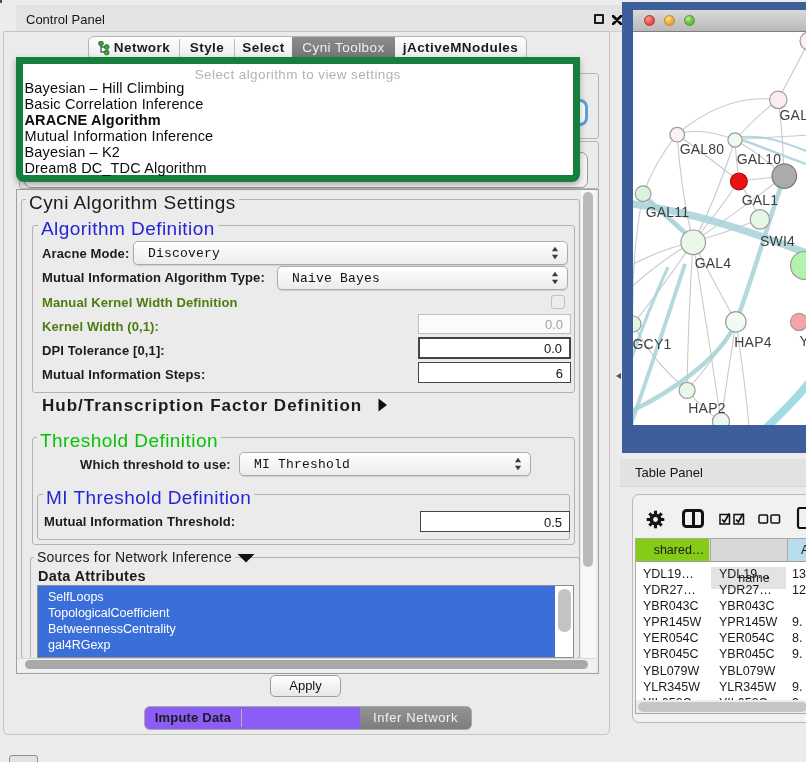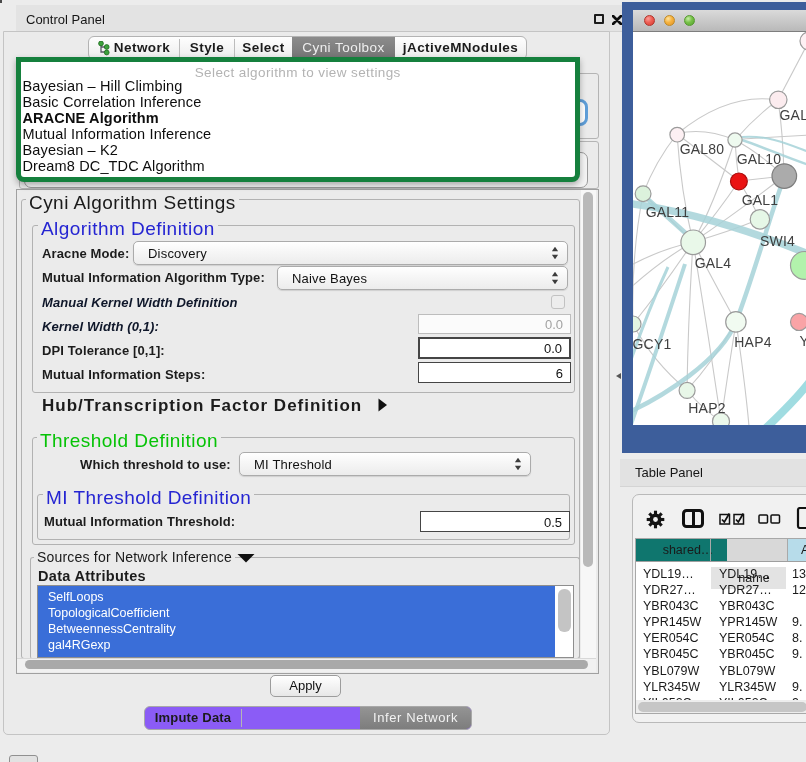--- a/index.html
+++ b/index.html
@@ -1,26 +1,26 @@
 <!DOCTYPE html>
 <html><head>
 <meta charset="utf-8">
 <style>
   html,body{margin:0;padding:0;}
   body{width:806px;height:762px;position:relative;overflow:hidden;
        background:#ececec;font-family:"Liberation Sans",sans-serif;}
   .abs{position:absolute;}
   .lbl{font-weight:bold;font-size:13px;color:#1c1c1c;letter-spacing:0.12px;white-space:nowrap;}
-  .dis{color:#0f172a;font-style:italic;}
+  .dis{color:#4d7c0f;}
   .grp{position:absolute;border:1px solid #b2b2b2;border-radius:3px;}
   .gtitle{position:absolute;font-size:19px;background:#ebebeb;padding:0 3px;white-space:nowrap;letter-spacing:0.45px;}
   .combo{position:absolute;border:1px solid #ababab;border-radius:5px;
          background:linear-gradient(#ffffff,#f6f6f6 45%,#ececec);
          box-shadow:0 1px 1px rgba(0,0,0,0.12);
-         font-size:13px;color:#111;}
+         font-size:13px;color:#111;font-family:Liberation Mono, monospace;}
   .combo .ctext{position:absolute;left:14px;top:50%;transform:translateY(-50%);letter-spacing:0.2px;white-space:nowrap;}
   .combo .arr{position:absolute;right:8px;top:50%;transform:translateY(-50%);width:8px;height:13px;}
   .field{position:absolute;background:#fff;font-size:13px;color:#111;text-align:right;}
   .field span{position:absolute;right:7px;top:50%;transform:translateY(-50%);}
 </style>
 </head>
 <body>
 
 <div class="abs" style="left:0;top:0;width:2px;height:3px;background:#4a4a4a;"></div>
 
@@ -151,21 +151,21 @@
   <div class="abs" style="left:96px;top:2px;width:1px;height:18px;background:#b5b5b5;"></div>
   <div class="abs" style="left:215px;top:0;width:111px;height:22px;line-height:22px;text-align:center;background:linear-gradient(#949494,#7d7d7d);color:#f2f2f2;font-weight:normal;letter-spacing:0.6px;">Infer Network</div>
 </div>
 
 <div class="abs" style="left:8.5px;top:755px;width:27px;height:10px;border:1px solid #909090;border-radius:3px 3px 0 0;background:#e2e2e2;"></div>
 
 <svg class="abs" style="left:616px;top:373px;" width="6" height="6" viewBox="0 0 6 6">
     <path d="M5,0 L0,3 L5,6 Z" fill="#555"></path>
   </svg>
 
-<div class="abs" style="left:15.5px;top:57px;width:564.5px;height:125px;background:#fff;border:5px solid #15803d;border-radius:0 0 8px 8px;box-shadow:0 3px 6px rgba(0,0,0,0.3);z-index:50;box-sizing:border-box;">
+<div class="abs" style="left:15.5px;top:57px;width:564.5px;height:125px;background:#fff;border:7px solid #15803d;border-radius:0 0 8px 8px;box-shadow:0 3px 6px rgba(0,0,0,0.3);z-index:50;box-sizing:border-box;">
   <div class="abs" style="left:0;top:3px;width:100%;text-align:center;font-size:13.5px;color:#b3b3b3;letter-spacing:0.4px;">Select algorithm to view settings</div>
   <div class="abs" style="left:2px;top:16px;font-size:14.5px;color:#0d0d0d;line-height:16.05px;letter-spacing:0.15px;">
     Bayesian – Hill Climbing<br>
     Basic Correlation Inference<br>
     <b>ARACNE Algorithm</b><br>
     Mutual Information Inference<br>
     Bayesian – K2<br>
     Dream8 DC_TDC Algorithm
   </div>
 </div>
@@ -290,21 +290,21 @@
 
   <svg class="abs" style="left:163px;top:12px;" width="21" height="22" viewBox="0 0 21 22">
     <path d="M2,3 Q2,1 4,1 L12,1 L18,7 L18,19 Q18,21 16,21 L4,21 Q2,21 2,19 Z" fill="none" stroke="#111" stroke-width="2.2"></path>
     <path d="M12,1 L12,7 L18,7" fill="none" stroke="#111" stroke-width="2.2"></path>
   </svg>
 </div>
 
 <div class="abs" style="left:635px;top:538px;width:171px;height:174px;background:#fff;border:1px solid #a8a8a8;border-right:none;overflow:hidden;font-size:12.5px;color:#1a1a1a;">
 
   <div class="abs" style="left:0;top:0;width:171px;height:22px;background:#d8d8d8;border-bottom:1px solid #9f9f9f;"></div>
-  <div class="abs" style="left:0;top:0;width:91px;height:22px;background:#0f766e;text-align:center;line-height:22px;padding-left:13px;box-sizing:border-box;">shared…</div>
+  <div class="abs" style="left:0;top:0;width:73px;height:22px;background:#84cc16;text-align:center;line-height:22px;padding-left:13px;box-sizing:border-box;">shared…</div>
   <div class="abs" style="left:75px;top:0;width:75px;height:22px;background:#e3e3e3;text-align:center;line-height:22px;padding-left:11px;box-sizing:border-box;margin-top:28px;">name</div>
   <div class="abs" style="left:152px;top:0;width:19px;height:22px;background:#b7dcea;padding-left:13px;line-height:22px;box-sizing:border-box;">A</div>
   <div class="abs" style="left:73.5px;top:0;width:1.5px;height:22px;background:#a9a9a9;"></div>
   <div class="abs" style="left:150.5px;top:0;width:1.5px;height:22px;background:#a9a9a9;"></div>
 
   <div class="abs" style="left:7px;top:27px;line-height:16.1px;">YDL19…<br>YDR27…<br>YBR043C<br>YPR145W<br>YER054C<br>YBR045C<br>YBL079W<br>YLR345W<br>YIL052C</div>
   <div class="abs" style="left:83px;top:27px;line-height:16.1px;">YDL19…<br>YDR27…<br>YBR043C<br>YPR145W<br>YER054C<br>YBR045C<br>YBL079W<br>YLR345W<br>YIL052C</div>
   <div class="abs" style="left:156px;top:27px;line-height:16.1px;">13<br>12<br>&nbsp;<br>9.<br>8.<br>9.<br>&nbsp;<br>9.<br>9.</div>
 
   <div class="abs" style="left:0;top:161px;width:171px;height:13px;background:#ededed;"></div>

